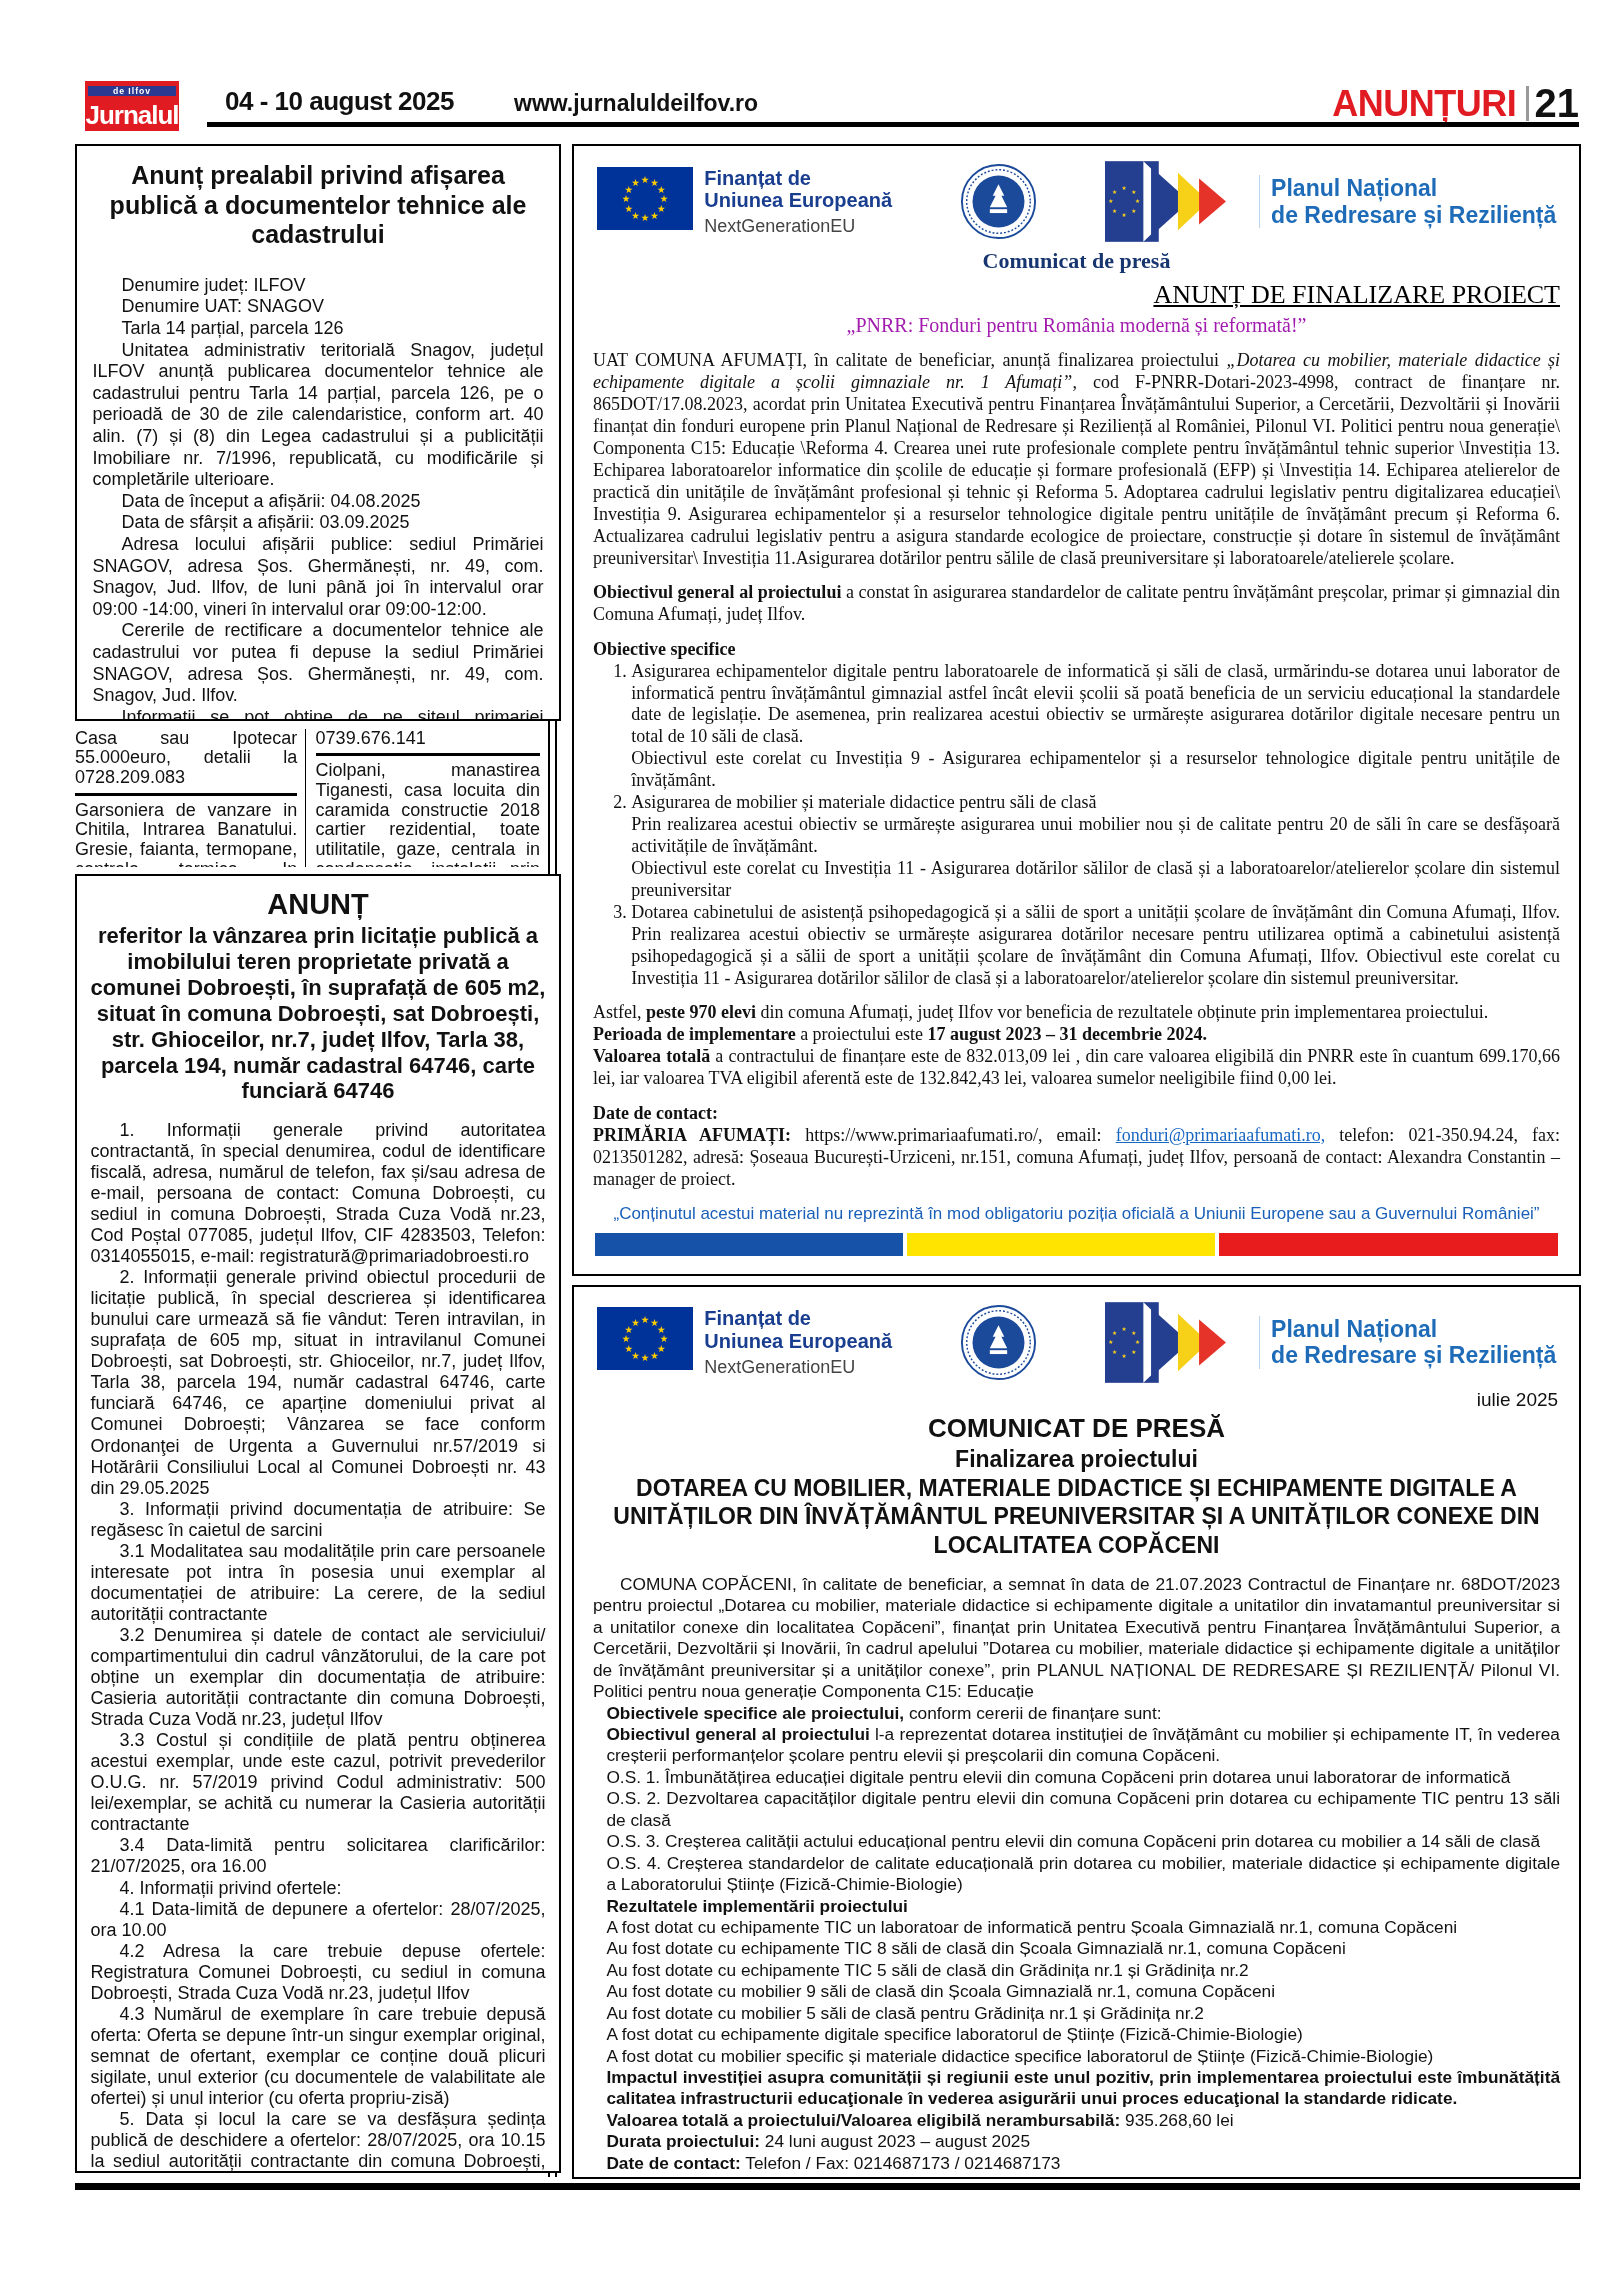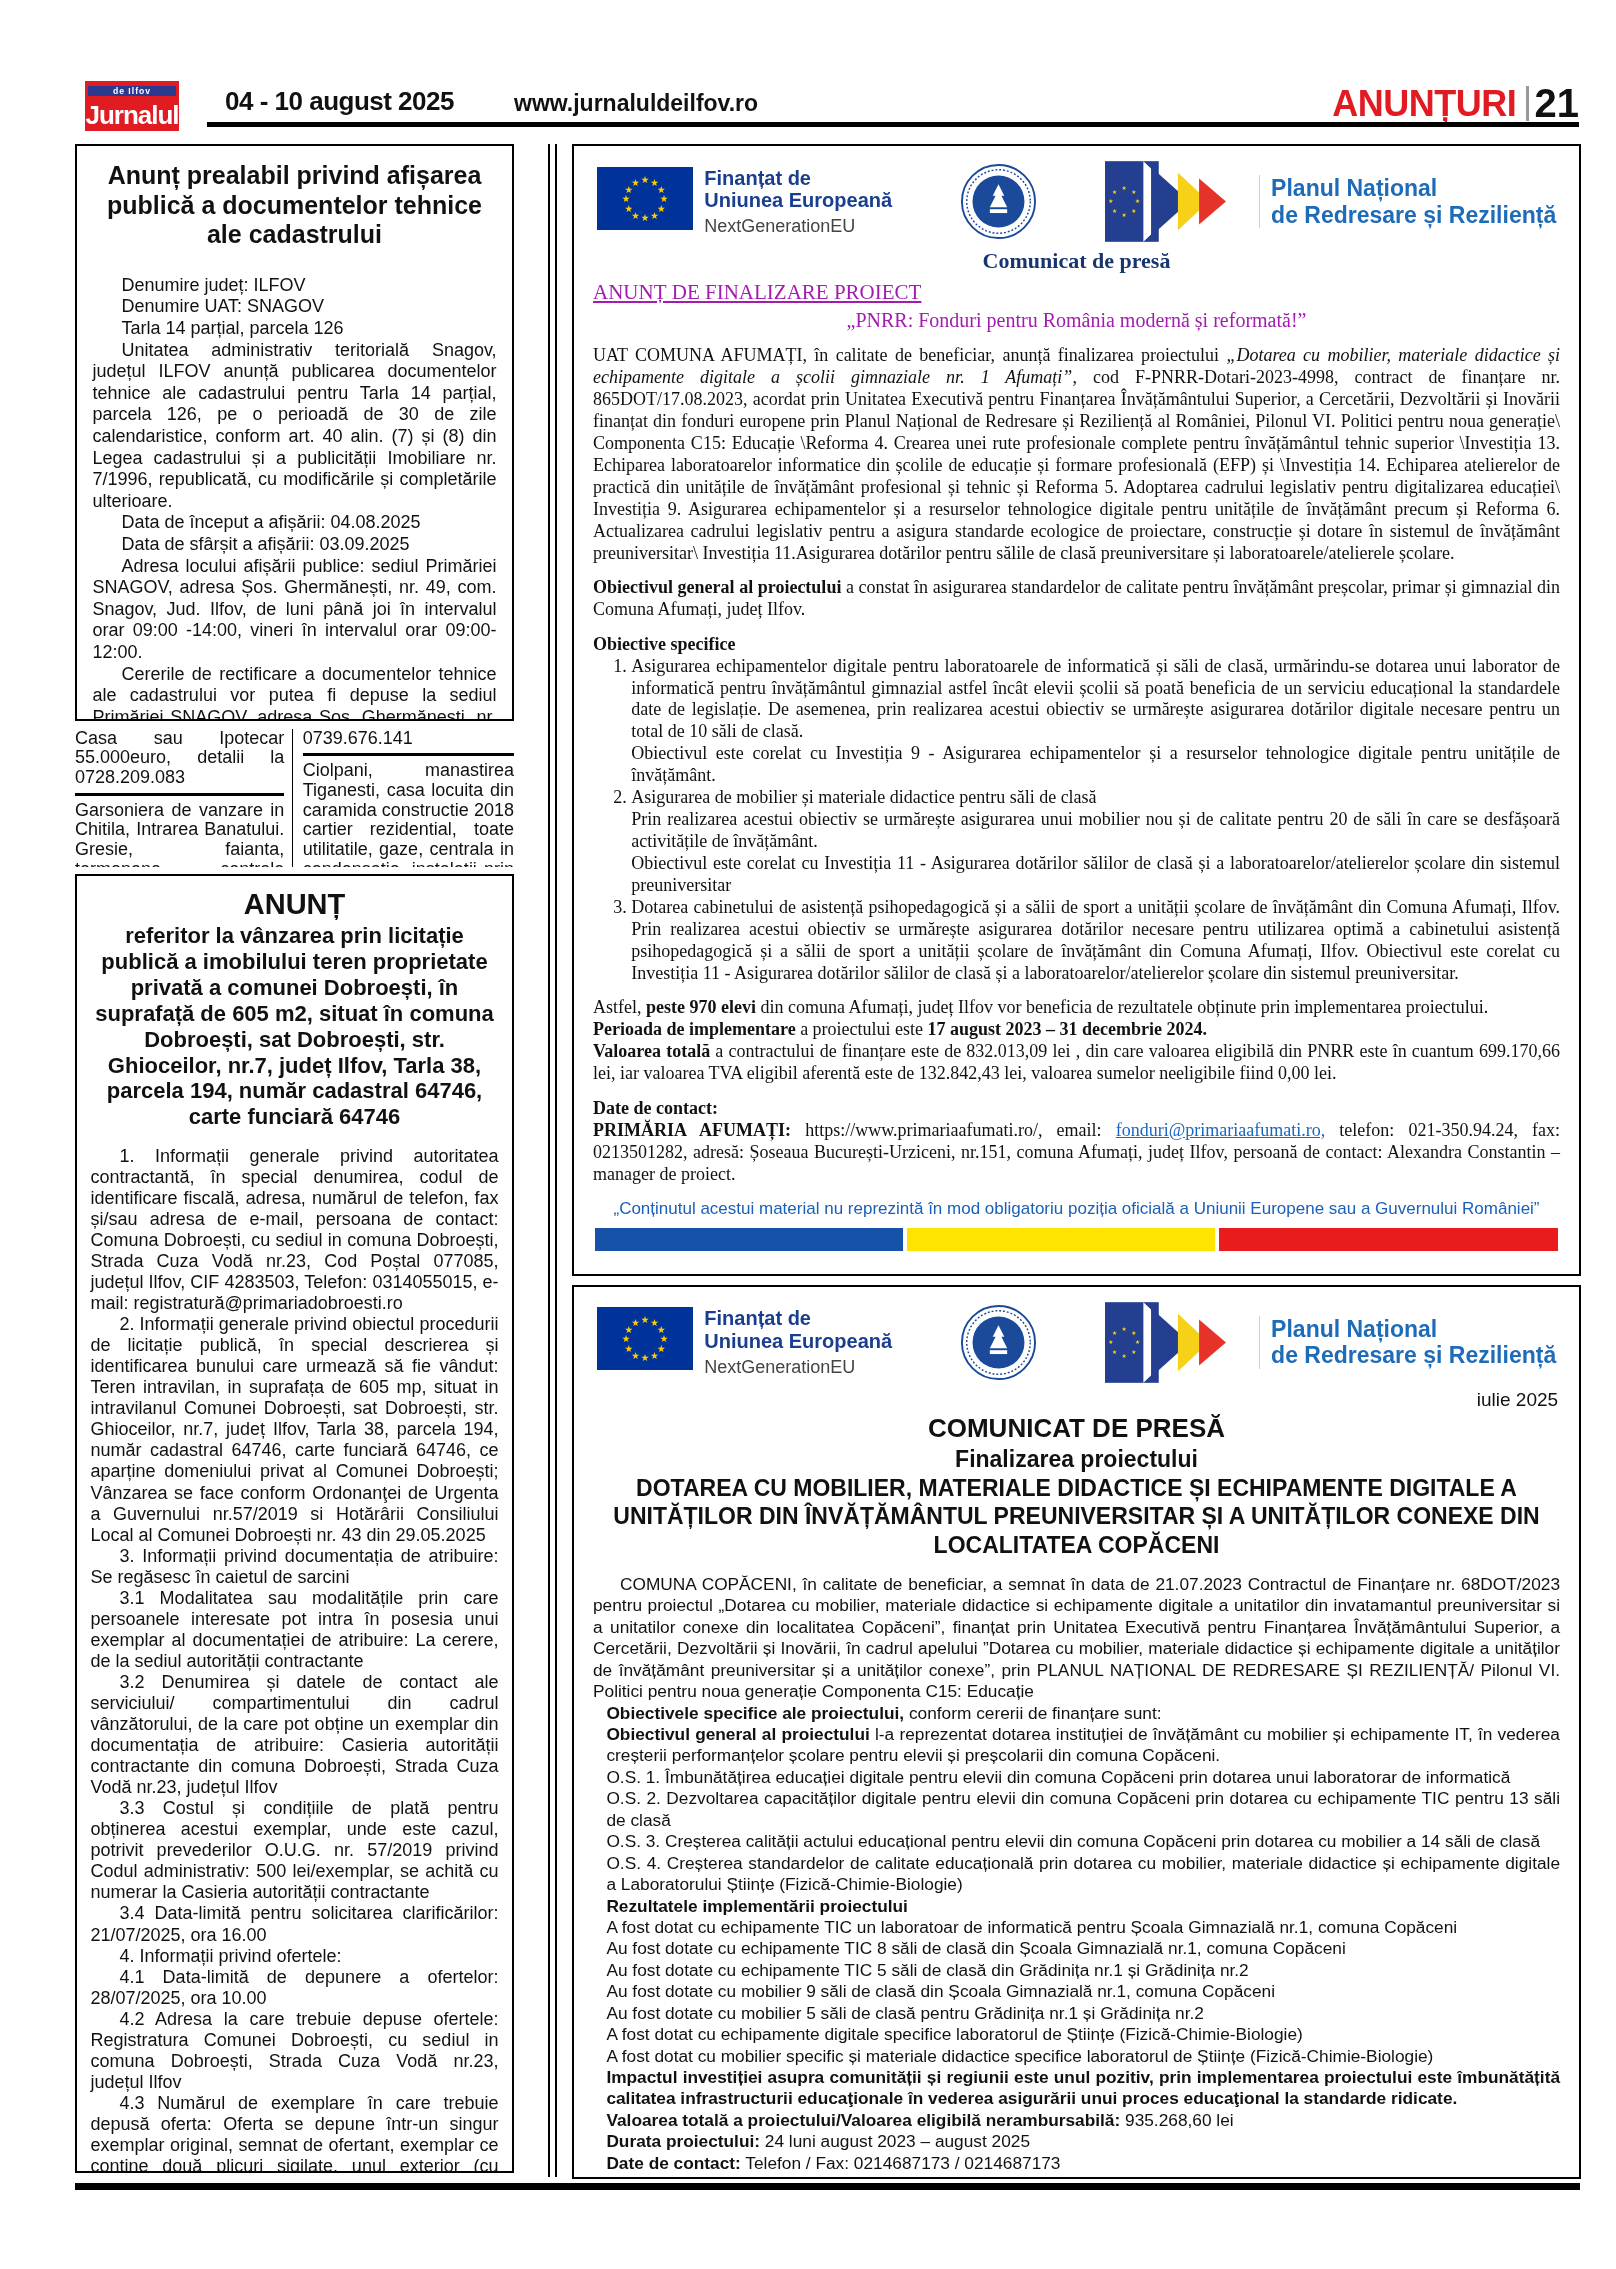--- a/index.html
+++ b/index.html
@@ -11,21 +11,21 @@
   .masthead .main{position:absolute;left:0;right:0;bottom:1px;color:#fff;font-weight:bold;font-size:26px;text-align:center;letter-spacing:-1px;line-height:29px;}
   .hdr-date{position:absolute;left:225px;top:86px;font-size:26px;font-weight:bold;letter-spacing:-0.5px;}
   .hdr-site{position:absolute;left:514px;top:90px;font-size:23px;font-weight:bold;}
   .hdr-right{position:absolute;right:38px;top:81px;display:flex;align-items:center;}
   .hdr-section{color:#e11b22;font-size:36px;font-weight:bold;letter-spacing:-0.5px;}
   .hdr-sep{width:2.9px;height:35px;background:#999;margin:0 5.8px 0 9.6px;}
   .hdr-page{font-size:40px;font-weight:bold;}
   .hdr-rule{position:absolute;left:207px;right:38px;top:122px;height:4.8px;background:#000;}
 
   
-  .col-left{position:absolute;left:75px;top:144px;width:439px;}
+  .col-left{position:absolute;left:75px;top:144px;width:486px;}
   .col-right{position:absolute;left:572px;top:144px;width:1009px;}
   .col-div-a{position:absolute;left:548px;top:144px;width:1.9px;height:2033px;background:#000;}
   .col-div-b{position:absolute;left:555px;top:144px;width:1.9px;height:2033px;background:#000;}
   .bottom-rule{position:absolute;left:75px;right:37px;top:2183px;height:6.7px;background:#000;}
 
   .box{border:2.9px solid #000;box-sizing:border-box;background:#fff;overflow:hidden;}
 
   
   .box1{height:577px;padding:15.4px 15.4px 9.6px;}
   .box1 h1{font-size:25px;line-height:1.18;text-align:center;margin:0 0 25px;font-weight:bold;}
@@ -53,21 +53,21 @@
   .eu-block{display:flex;align-items:flex-start;}
   .eu-flag{width:96px;height:63px;background:#003399;position:relative;flex:none;}
   .eu-text{margin-left:11.5px;}
   .eu-text .b{font-size:20px;font-weight:bold;color:#1a3e8f;line-height:1.12;}
   .eu-text .n{font-size:18px;color:#444;margin-top:4.8px;}
   .pnrr{display:flex;align-items:center;}
   .pnrr-text{margin-left:9.6px;border-left:1.9px solid #b9d6ee;padding-left:11.5px;color:#1e6bb8;font-weight:bold;font-size:23px;line-height:1.15;}
 
   .serif{font-family:"Liberation Serif",serif;}
   .cp{color:#17356f;font-weight:bold;text-align:center;font-size:22px;margin:3.8px 0 5.8px;}
-  .af{color:#a21caf;text-align:left;font-size:21px;margin:0 0 3.8px;}
+  .af{color:#000000;text-align:right;font-size:26px;margin:0 0 3.8px;}
   .af span{text-decoration:underline;}
   .pq{color:#a21caf;text-align:center;font-size:20px;margin:0 0 13.4px;}
 
   .pA p{font-size:18px;line-height:1.22;margin:0;text-align:justify;}
   .pA .sp{margin-top:12.5px;}
   .b{font-weight:bold;}
   .i{font-style:italic;}
   .pA ol{margin:0 0 0 21px;padding:0 0 0 17.3px;}
   .pA ol li{font-size:18px;line-height:1.22;text-align:justify;white-space:pre-line;}
   .link{color:#1766c2;text-decoration:underline;cursor:pointer;}

